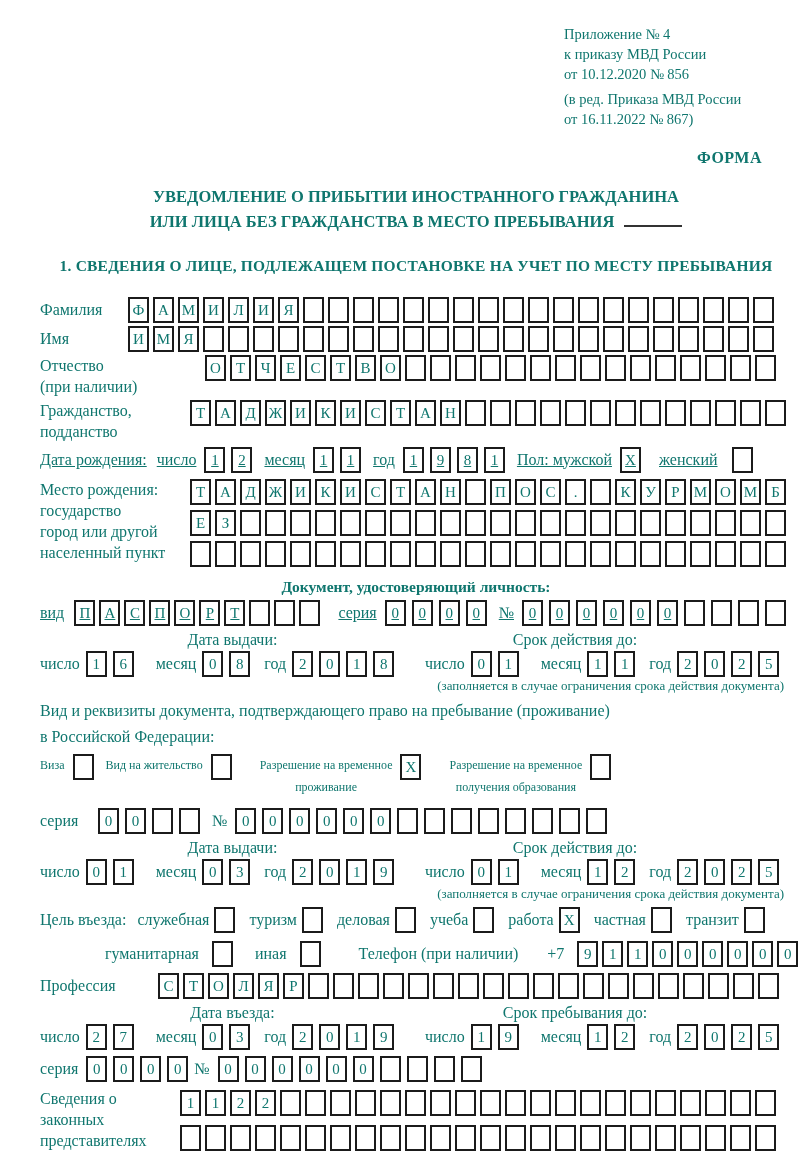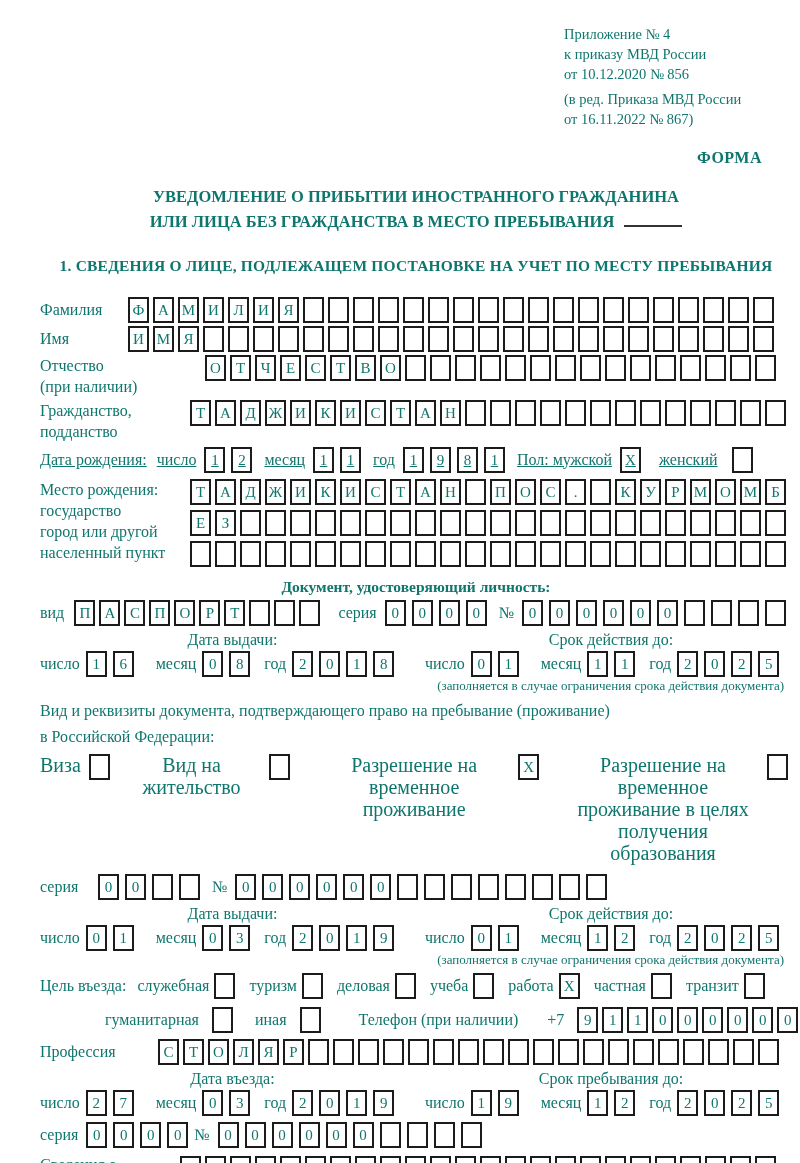--- a/index.html
+++ b/index.html
@@ -31,33 +31,33 @@
   .dt .bx{margin-right:6px;}
   .w88{width:88px;flex:0 0 88px;}
   .w165{width:165px;flex:0 0 165px;}
   .w150{width:150px;flex:0 0 150px;}
   .stack{display:flex;flex-direction:column;}
   .stack .boxes{margin-bottom:5px;}
   .center-b{ text-align:center;font-weight:bold;font-size:15.5px;margin-top:6px;}
   .ml6{margin-left:6px;} .ml8{margin-left:8px;} .ml10{margin-left:10px;}
   .ml14{margin-left:14px;} .ml18{margin-left:8px;} .ml24{margin-left:24px;}
   
-  .datehead{display:flex;margin-top:5px;gap:36px;}
+  .datehead{display:flex;margin-top:5px;}
   .datehead .h-left{width:385px;text-align:center;font-size:16px;}
   .datehead .h-right{width:300px;text-align:center;font-size:16px;}
   .daterow{display:flex;margin-top:2px;white-space:nowrap;}
   .dgrp{display:flex;align-items:center;}
   .dgrp .lbl{margin-right:6px;}
   .dgrp .boxes{margin-right:8px;}
   .dleft{width:385px;flex:0 0 385px;}
   .note{ text-align:right;font-size:13px;padding-right:8px;margin-top:1px;}
   
   .permits{display:flex;margin-top:4px;}
   .opt{display:flex;align-items:flex-start;}
-  .opt .olbl{font-size:20px;line-height:22px;text-align:center;}
+  .opt .olbl{font-size:12px;line-height:22px;text-align:center;}
   .opt .boxes{margin-left:8px;margin-top:0;}
   
   .purpose .lbl{margin-right:5px;}
   .purpose .boxes{margin-right:10px;}
 </style>
 </head>
 <body>
 
 <div class="sheet">
 
@@ -319,21 +319,21 @@
           <span class="bx"></span>
           <span class="bx"></span>
           <span class="bx"></span>
           <span class="bx"></span>
         </span>
     </span>
   </div>
 
   <div class="center-b">Документ, удостоверяющий личность:</div>
 
-  <div class="row" style="align-items:center;margin-top:4px;">
+  <div class="row" style="align-items:center;margin-top:4px;text-decoration:underline;">
     <span class="lbl" style="width:60px;">вид</span>
     <span class="boxes">
         <span class="bx">П</span>
         <span class="bx">А</span>
         <span class="bx">С</span>
         <span class="bx">П</span>
         <span class="bx">О</span>
         <span class="bx">Р</span>
         <span class="bx">Т</span>
         <span class="bx"></span>
@@ -429,21 +429,20 @@
         <div>Разрешение на временное</div>
         <div>проживание</div>
       </span>
       <span class="boxes">
           <span class="bx">X</span>
         </span>
     </div>
     <div class="opt ml24">
       <span class="olbl">
         <div>Разрешение на временное</div>
-        <div>проживание в целях</div>
         <div>получения образования</div>
       </span>
       <span class="boxes">
           <span class="bx"></span>
         </span>
     </div>
   </div>
 
   <div class="row" style="align-items:center;margin-top:10px;">
     <span class="lbl" style="width:58px;">серия</span>

